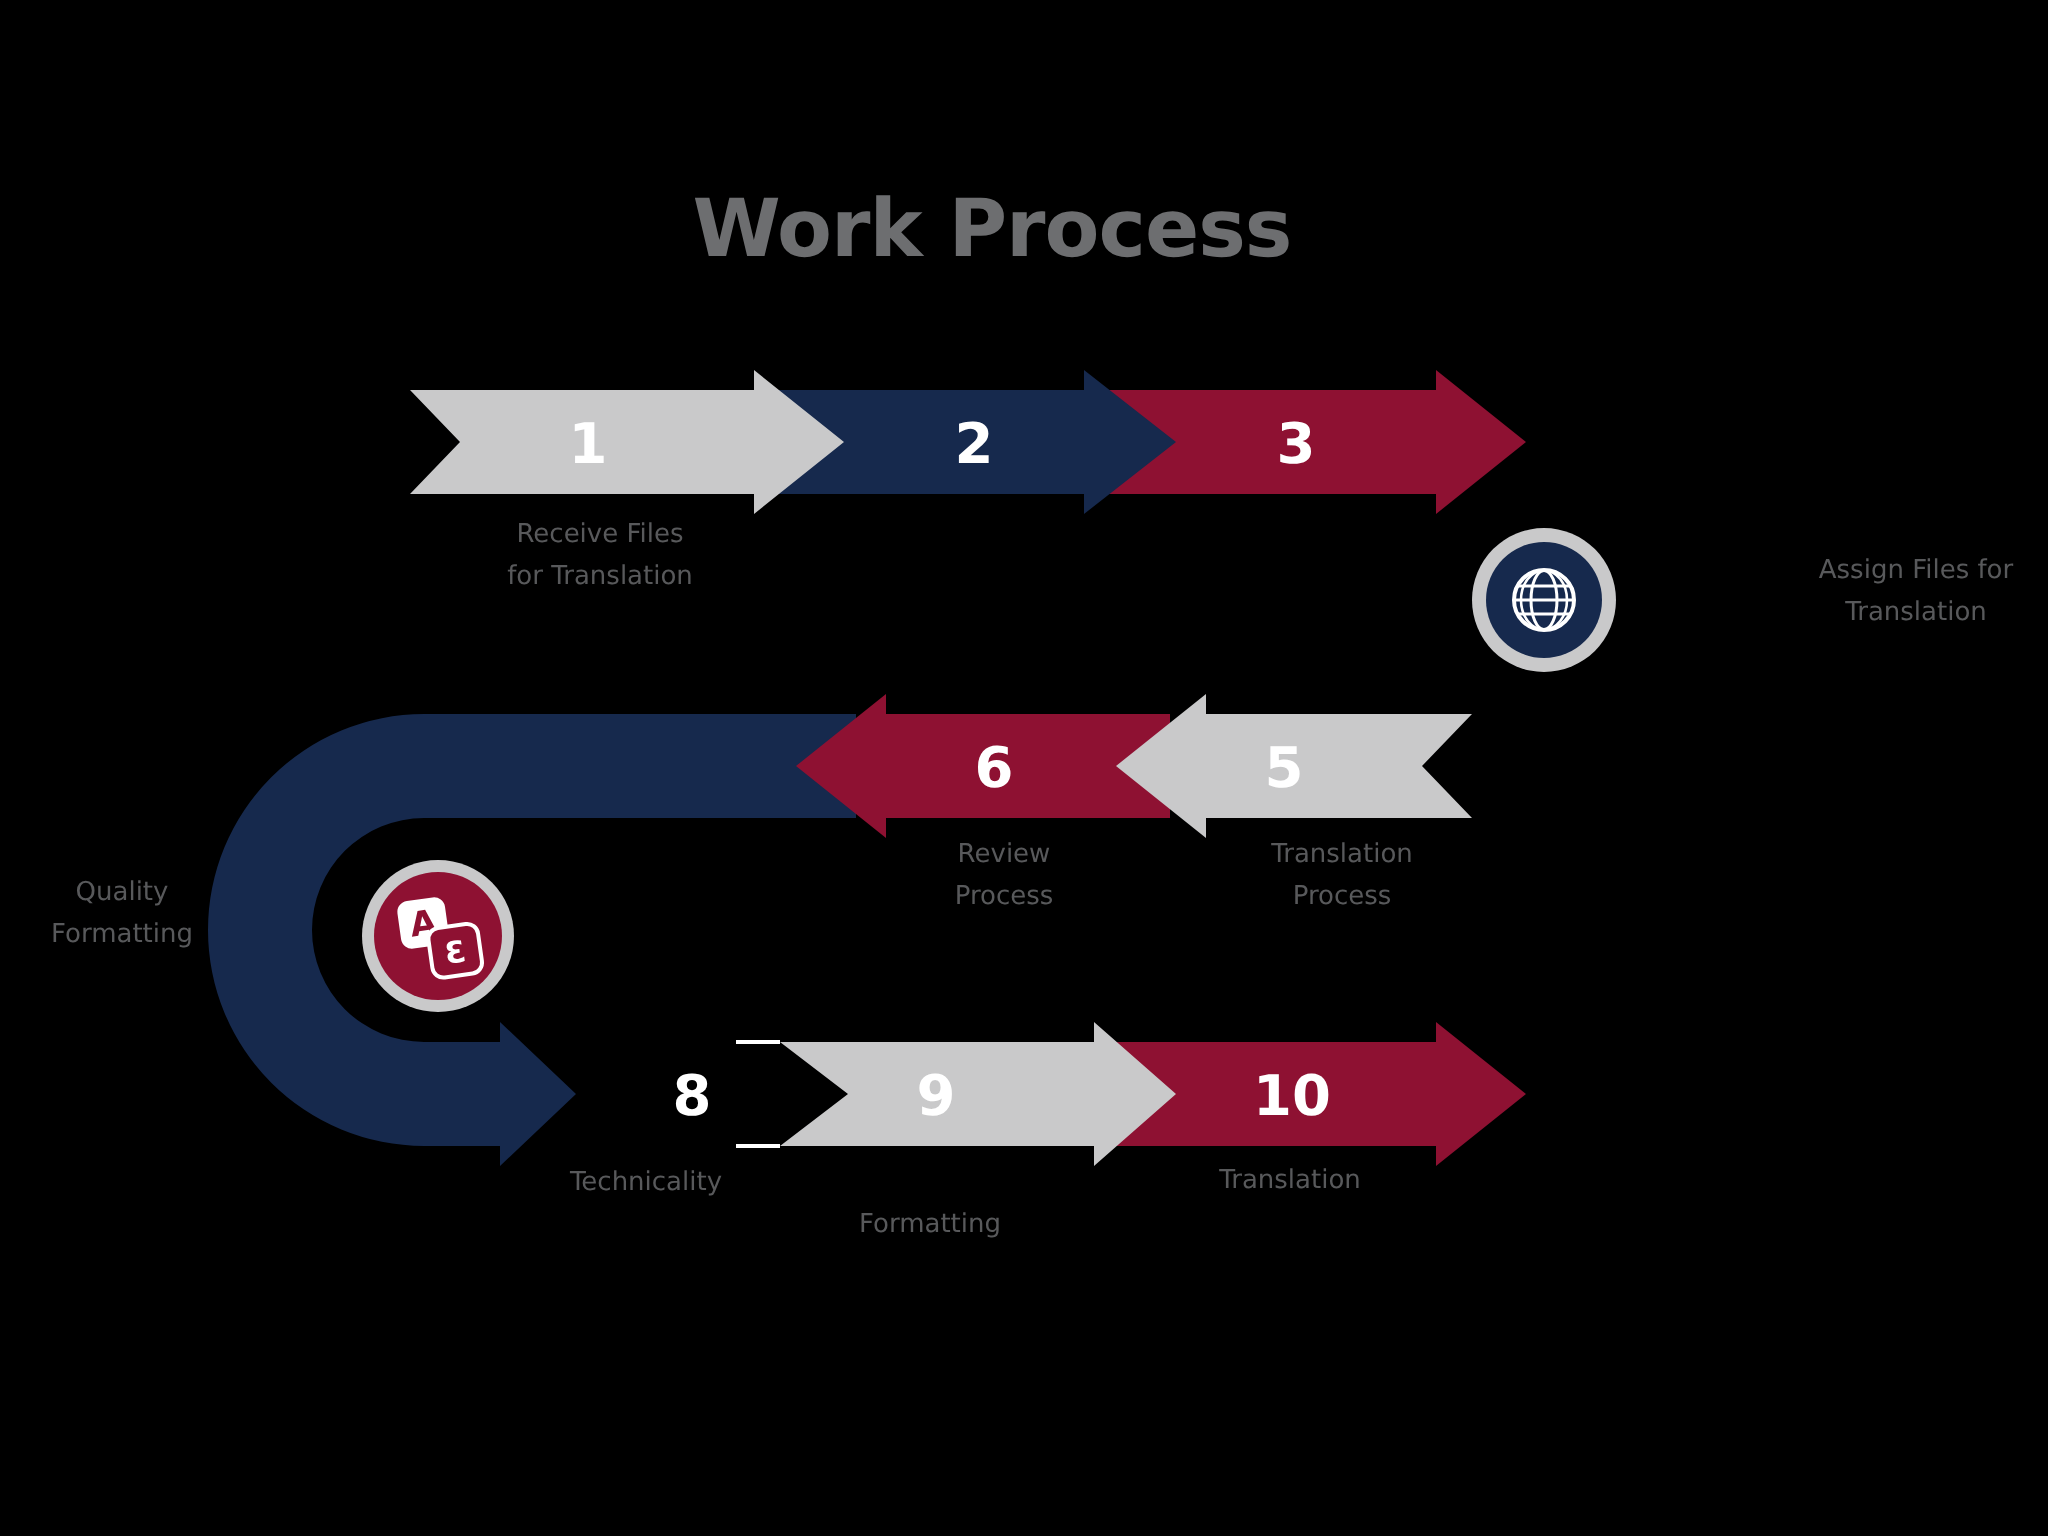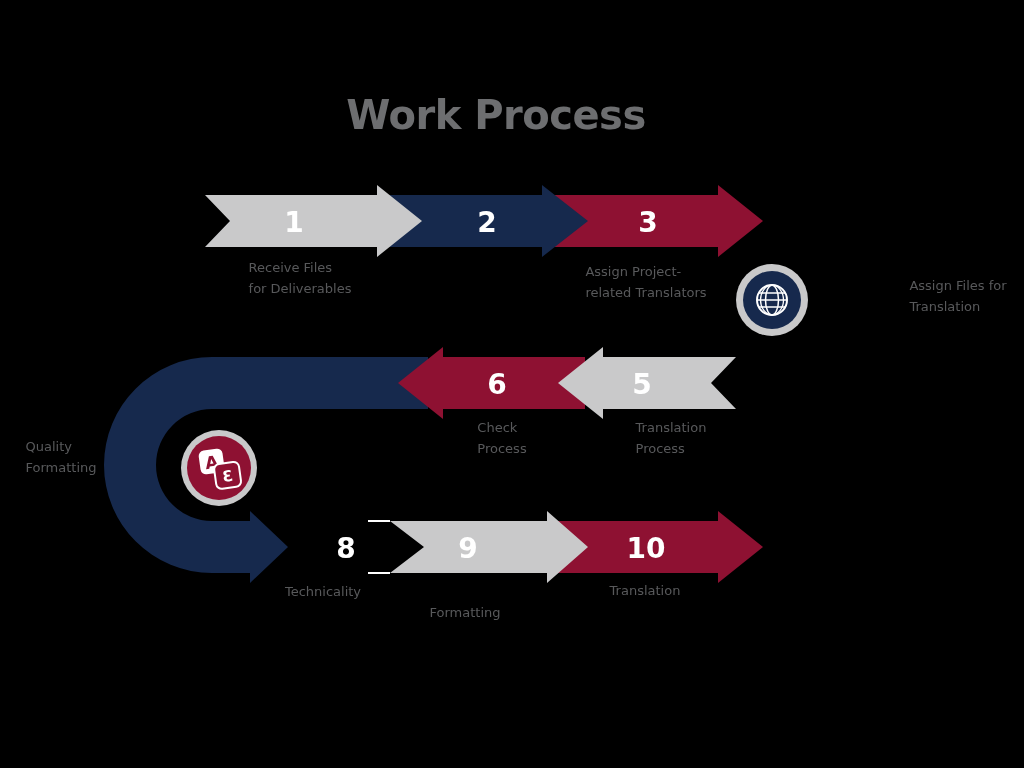--- a/index.html
+++ b/index.html
@@ -1,20 +1,20 @@
 <!DOCTYPE html>
 <html><head>
 <meta charset="utf-8">
 <style>
   html,body{margin:0;padding:0;background:#000;}
   .stage{position:relative;width:1024px;height:768px;background:#000;overflow:hidden;
          font-family:"DejaVu Sans",sans-serif;border-radius:17px;}
   .title{position:absolute;left:496px;top:92px;transform:translateX(-50%);
          font-size:40px;font-weight:bold;color:#6d6e70;letter-spacing:-.5px;white-space:nowrap;}
-  .lbl{position:absolute;transform:translateX(-50%);
+  .lbl{position:absolute;transform:translateX(-50%);text-align:center;
        font-size:13px;line-height:21px;color:#58595b;white-space:nowrap;}
   svg{position:absolute;left:0;top:0;}
   .num{font-family:"DejaVu Sans",sans-serif;font-size:28px;font-weight:bold;fill:#ffffff;}
   .tileA{font-family:"DejaVu Sans",sans-serif;font-size:17px;font-weight:bold;}
   .tileE{font-family:"DejaVu Sans",sans-serif;font-size:15px;font-weight:bold;fill:#ffffff;}
 </style>
 </head>
 <body>
 
 <div class="stage">
@@ -72,32 +72,28 @@
     <text class="num" x="648" y="222" text-anchor="middle" dominant-baseline="central">3</text>
     <text class="num" x="497" y="384" text-anchor="middle" dominant-baseline="central">6</text>
     <text class="num" x="642" y="384" text-anchor="middle" dominant-baseline="central">5</text>
     <text class="num" x="346" y="548" text-anchor="middle" dominant-baseline="central">8</text>
     <text class="num" x="468" y="548" text-anchor="middle" dominant-baseline="central">9</text>
     <text class="num" x="646" y="548" text-anchor="middle" dominant-baseline="central">10</text>
   </svg>
 
   <div class="lbl" style="left:300px;top:257px">
     <div>Receive Files</div>
-    <div>for Deliverables</div>
-  </div>
-  <div class="lbl" style="left:646px;top:261px">
-    <div>Assign Project-</div>
-    <div>related Translators</div>
+    <div>for Translation</div>
   </div>
   <div class="lbl" style="left:958px;top:275px">
     <div>Assign Files for</div>
     <div>Translation</div>
   </div>
   <div class="lbl" style="left:502px;top:417px">
-    <div>Check</div>
+    <div>Review</div>
     <div>Process</div>
   </div>
   <div class="lbl" style="left:671px;top:417px">
     <div>Translation</div>
     <div>Process</div>
   </div>
   <div class="lbl" style="left:61px;top:436px">
     <div>Quality</div>
     <div>Formatting</div>
   </div>

